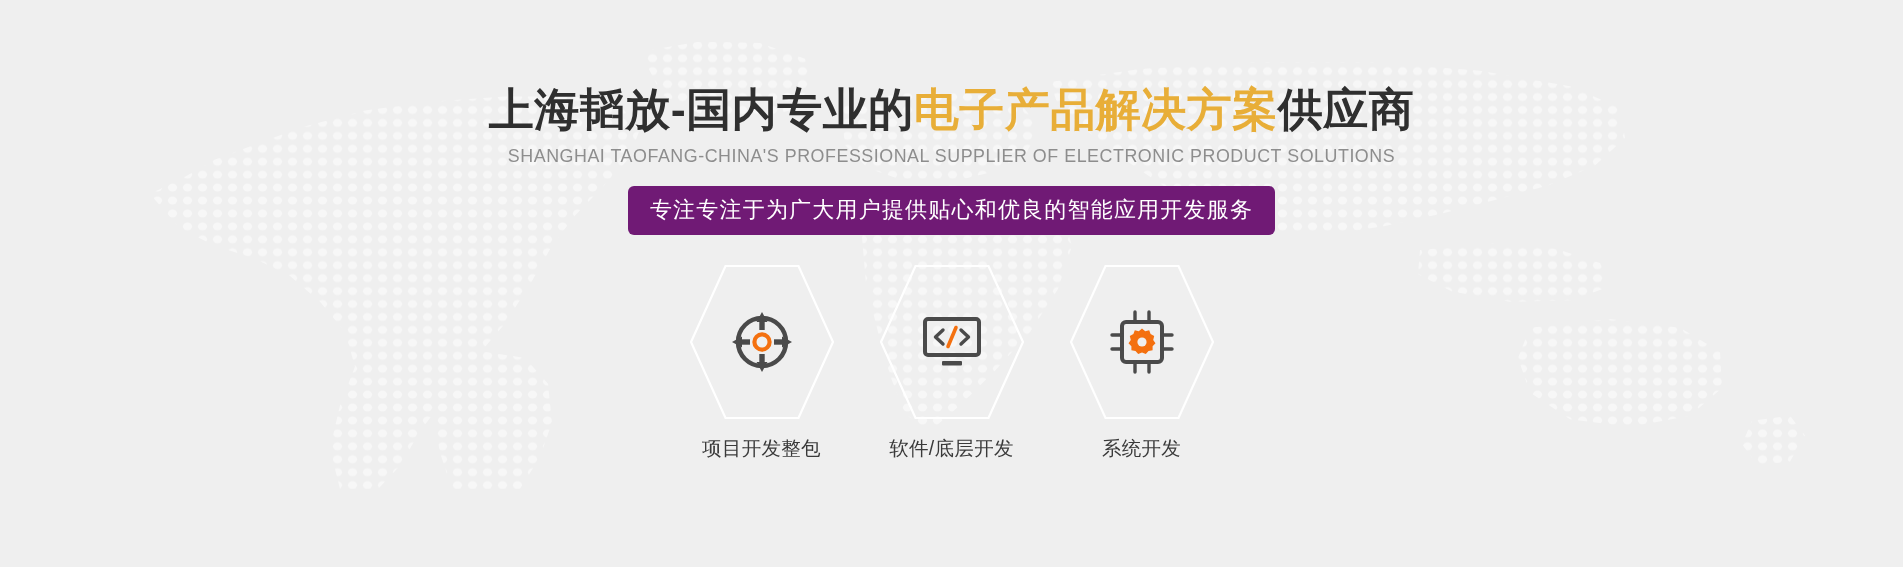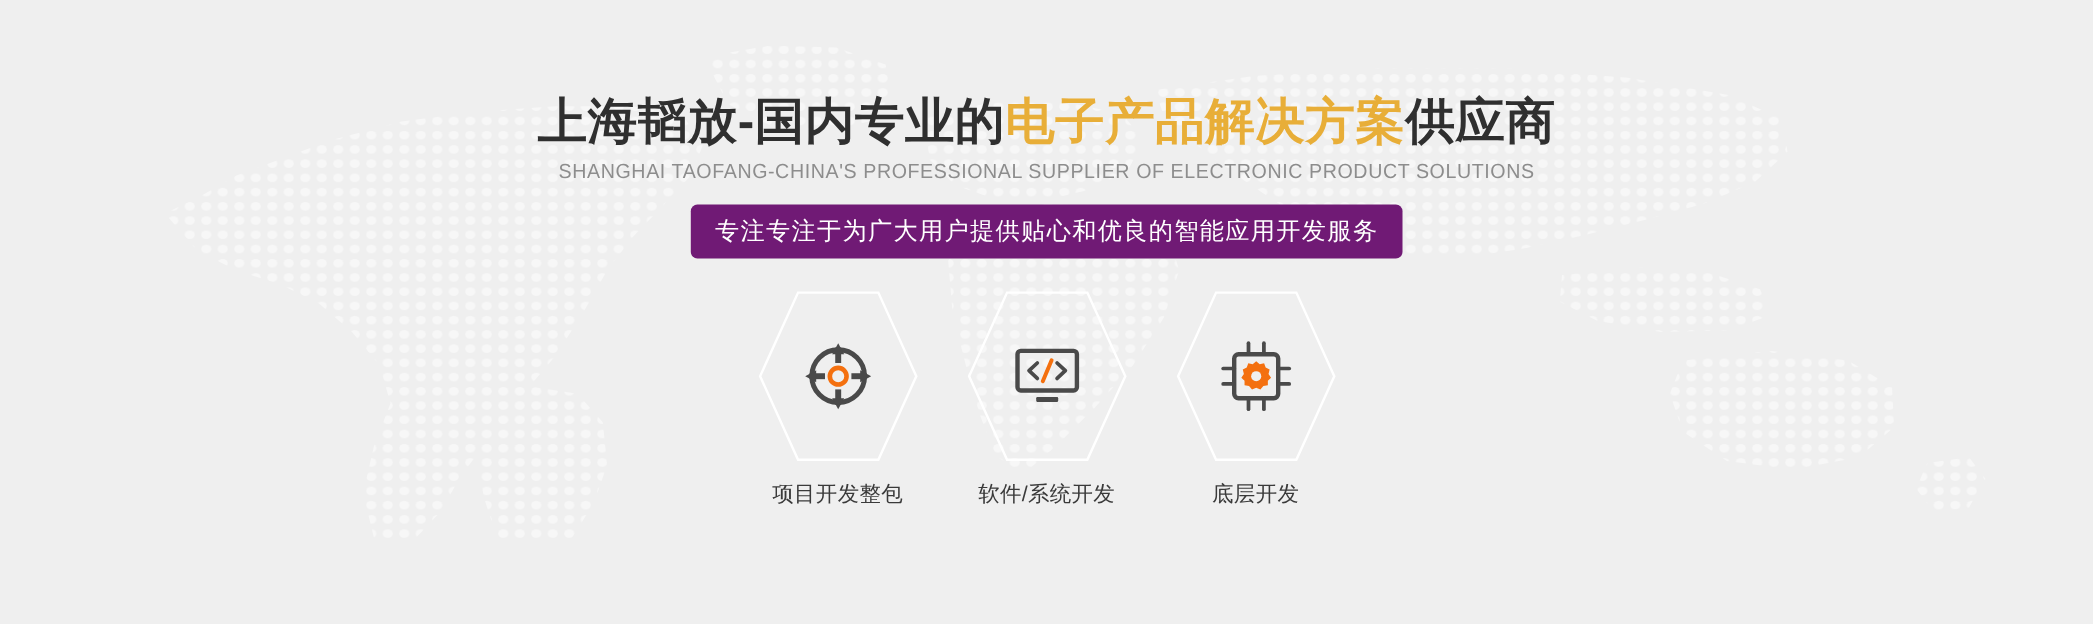--- a/index.html
+++ b/index.html
@@ -207,21 +207,21 @@
         <div class="hex-icon">
           <svg viewBox="0 0 66 66" aria-hidden="true">
             <rect x="6" y="10" width="54" height="36" rx="3" fill="none" stroke="#4a4a4a" stroke-width="4"></rect>
             <rect x="23" y="52" width="20" height="4.4" rx="1" fill="#4a4a4a"></rect>
             <path d="M24 21 L16.5 28 L24 35" fill="none" stroke="#4a4a4a" stroke-width="3.4" stroke-linecap="round" stroke-linejoin="round"></path>
             <path d="M42 21 L49.5 28 L42 35" fill="none" stroke="#4a4a4a" stroke-width="3.4" stroke-linecap="round" stroke-linejoin="round"></path>
             <line x1="37" y1="18.5" x2="29" y2="37.5" stroke="#f4700f" stroke-width="3.6" stroke-linecap="round"></line>
           </svg>
         </div>
       </div>
-      <div class="feature-label">软件/系统开发</div>
+      <div class="feature-label">软件/底层开发</div>
     </div>
 
 
 
     <div class="feature">
       <div class="hex-wrap">
         <svg class="hex-outline" viewBox="0 0 146 160" aria-hidden="true">
           <polygon points="36.5,4 109.5,4 144,80 109.5,156 36.5,156 2,80" fill="none" stroke="#ffffff" stroke-width="2.2"></polygon>
         </svg>
         <div class="hex-icon">
@@ -237,17 +237,17 @@
               <line x1="53" y1="26" x2="63" y2="26"></line>
               <line x1="53" y1="40" x2="63" y2="40"></line>
             </g>
             <g fill="#f4700f">
               <path d="M33 19.5 L36.2 22.2 L40.2 21.2 L41.6 25.1 L45.2 27 L44.2 31 L46.5 34.3 L43.6 37.2 L43.6 41.3 L39.5 42 L36.8 45.1 L33 43.4 L29.2 45.1 L26.5 42 L22.4 41.3 L22.4 37.2 L19.5 34.3 L21.8 31 L20.8 27 L24.4 25.1 L25.8 21.2 L29.8 22.2 Z"></path>
             </g>
             <circle cx="33" cy="33" r="4.6" fill="#efefef"></circle>
           </svg>
         </div>
       </div>
-      <div class="feature-label">底层开发</div>
+      <div class="feature-label">系统开发</div>
     </div>
 
   </div>
 </div>
 
 </body></html>

